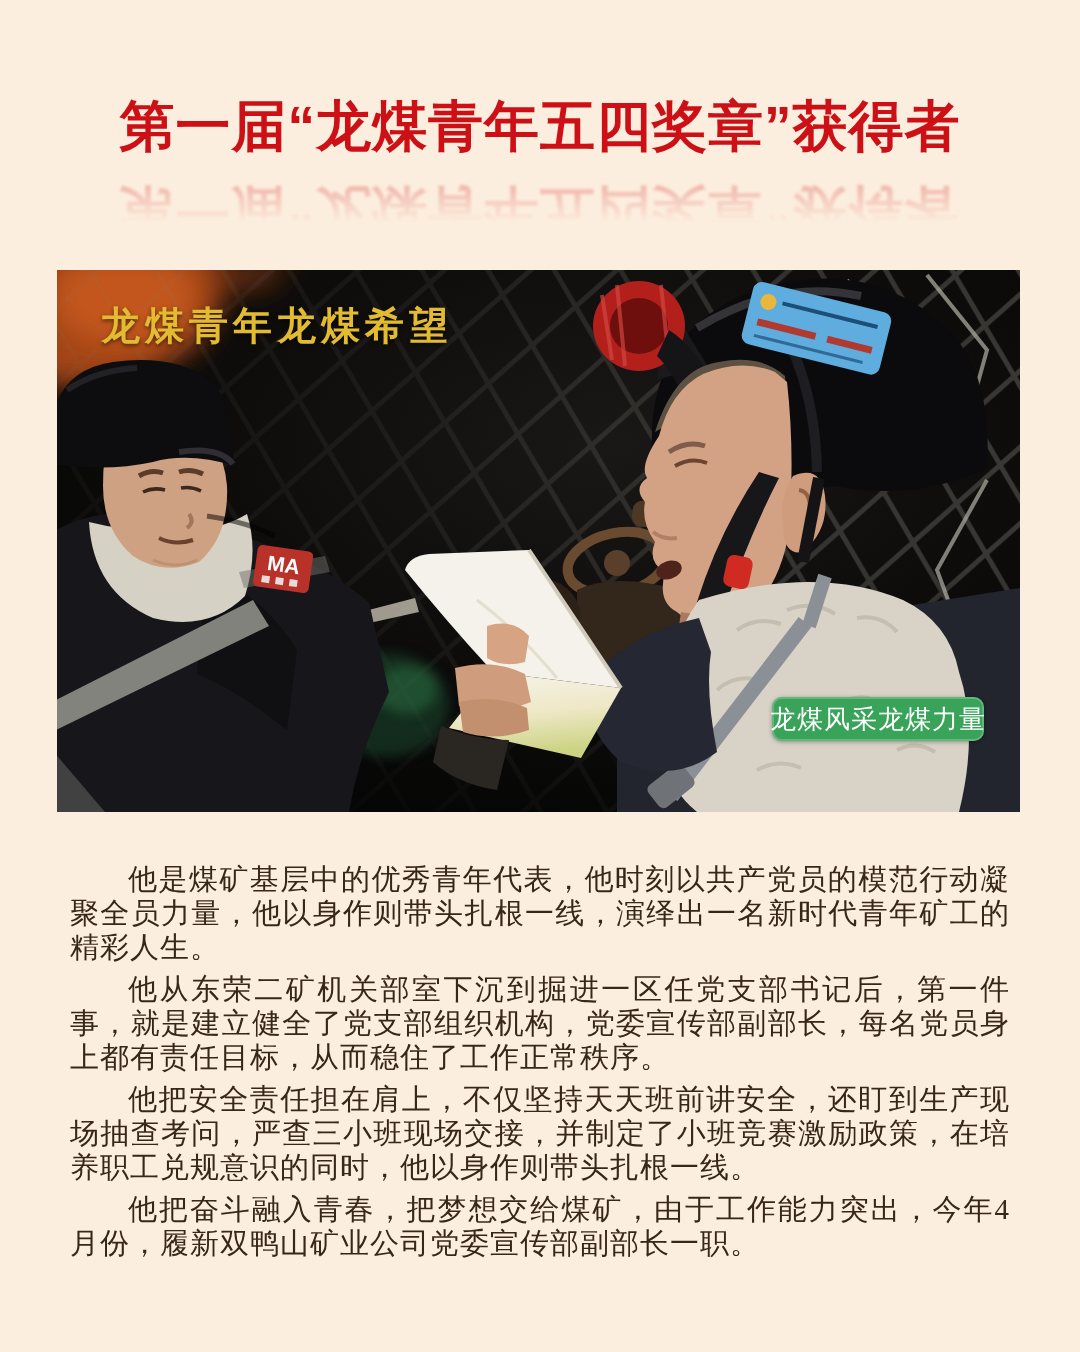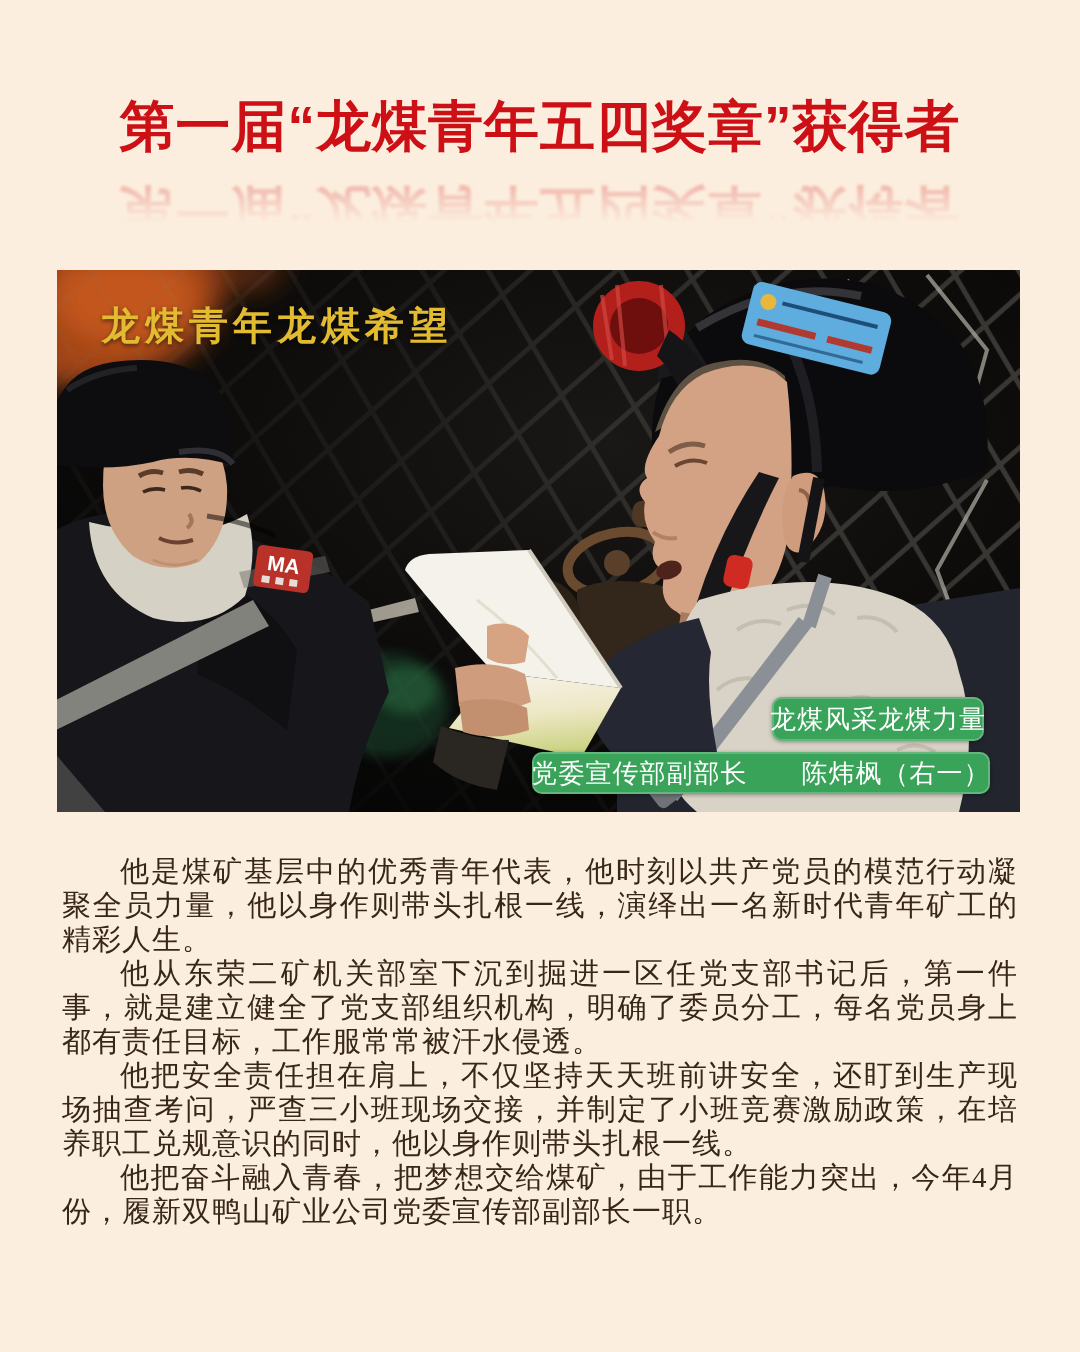--- a/index.html
+++ b/index.html
@@ -43,21 +43,21 @@
     white-space:nowrap;
   }
   .badge.company { right:36px; top:427px; width:212px; height:44px; }
   .badge.person  { right:30px; top:482px; width:458px; height:42px; }
   .article {
     position:absolute; left:62px; top:854px; width:956px;
     font-family:"Liberation Serif", serif;
     font-size:29px; line-height:34px; letter-spacing:1px;
     color:#37271a; text-align:justify;
   }
-  .article p { margin:0; text-indent:2em; }
+  .article p { margin:8px; text-indent:2em; }
 </style>
 </head>
 <body>
 
 <div class="page">
 
   <div class="title">第一届“龙煤青年五四奖章”获得者</div>
   <div class="reflection-wrap">
     <div class="reflection-inner">第一届“龙煤青年五四奖章”获得者</div>
   </div>
@@ -217,23 +217,22 @@
         </g>
         <path d="M150,246 Q190,252 218,266" stroke="#000000" stroke-width="5" opacity="0.5" fill="none"></path>
       </g>
     </svg>
 
     <div class="slogan">
       <div>龙煤青年龙煤希望</div>
     </div>
 
     <div class="badge company">龙煤风采龙煤力量</div>
-    <div class="badge person">党委宣传部副部长　　陈炜枫（右一）</div>
   </div>
 
   <div class="article">
     <p>他是煤矿基层中的优秀青年代表，他时刻以共产党员的模范行动凝聚全员力量，他以身作则带头扎根一线，演绎出一名新时代青年矿工的精彩人生。</p>
-    <p>他从东荣二矿机关部室下沉到掘进一区任党支部书记后，第一件事，就是建立健全了党支部组织机构，明确了委员分工，每名党员身上都有责任目标，工作服常常被汗水侵透。</p>
+    <p>他从东荣二矿机关部室下沉到掘进一区任党支部书记后，第一件事，就是建立健全了党支部组织机构，党委宣传部副部长，每名党员身上都有责任目标，从而稳住了工作正常秩序。</p>
     <p>他把安全责任担在肩上，不仅坚持天天班前讲安全，还盯到生产现场抽查考问，严查三小班现场交接，并制定了小班竞赛激励政策，在培养职工兑规意识的同时，他以身作则带头扎根一线。</p>
     <p>他把奋斗融入青春，把梦想交给煤矿，由于工作能力突出，今年4月份，履新双鸭山矿业公司党委宣传部副部长一职。</p>
   </div>
 
 </div>
 
 </body></html>

